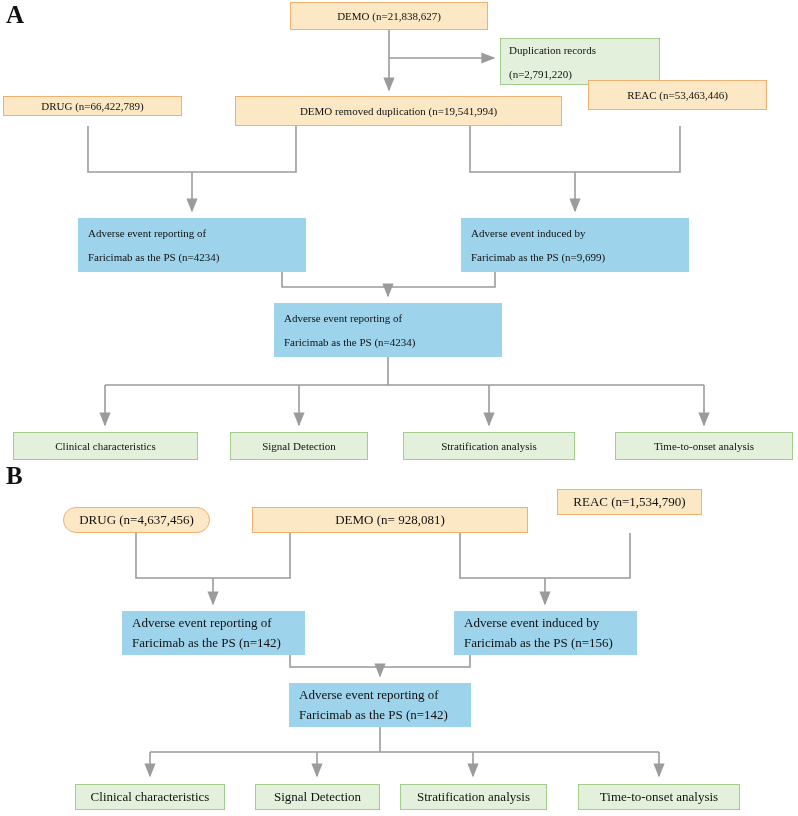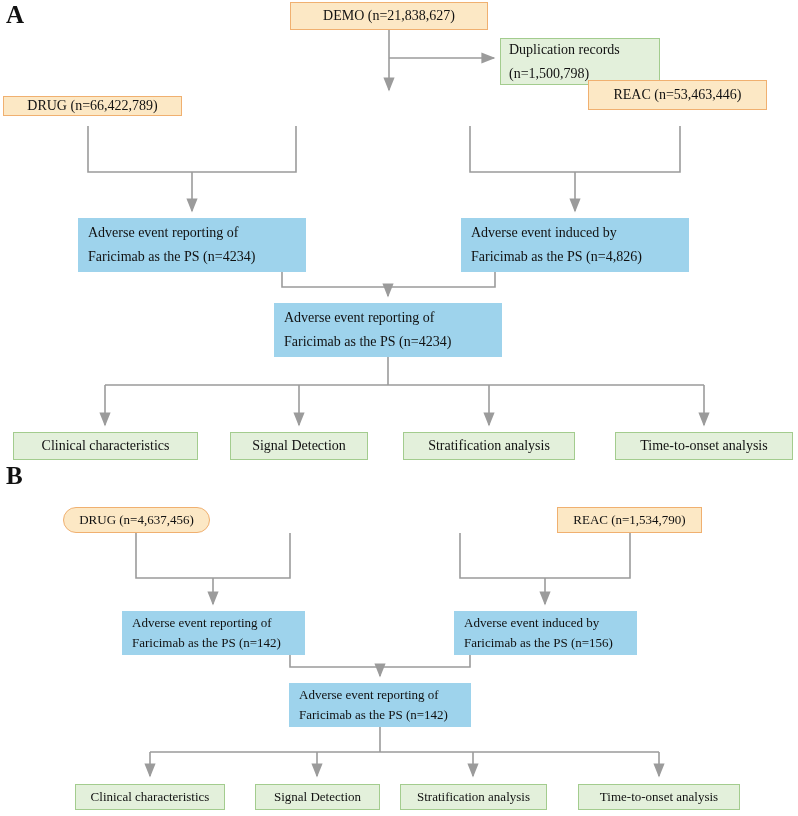--- a/index.html
+++ b/index.html
@@ -20,21 +20,21 @@
     overflow:hidden;
   }
   svg.connectors{position:absolute; left:0; top:0; pointer-events:none;}
   svg.connectors path{stroke:var(--connector); stroke-width:1.6; fill:none;}
   svg.connectors marker path{fill:var(--connector); stroke:none;}
   .box{
     position:absolute; box-sizing:border-box;
     display:flex; align-items:center; justify-content:center;
     text-align:center; white-space:nowrap;
   }
-  .pa{font-size:14px;}
+  .pa{font-size:11px;}
   .pb{font-size:13px;}
   .orange{background:var(--orange-fill); border:1.5px solid var(--orange-border);}
   .green{background:var(--green-fill); border:1.3px solid var(--green-border);}
   .blue{background:var(--blue-fill); border:none;}
   .multi{
     flex-direction:column; align-items:flex-start; justify-content:center;
     text-align:center; padding-left:10px;
   }
   .pa.multi .line{line-height:24px;}
   .pb.multi .line{line-height:20px;}
@@ -81,49 +81,51 @@
     <path d="M473 752 V776" marker-end="url(#arw)"></path>
     <path d="M659 752 V776" marker-end="url(#arw)"></path>
   </svg>
 
   <div class="panel-label" style="left:6px; top:1px;">A</div>
 
   <div class="box orange pa" style="left:290px; top:2px; width:198px; height:28px;">DEMO (n=21,838,627)</div>
 
   <div class="box green pa multi" style="left:500px; top:38px; width:160px; height:47px; padding-left:8px;">
     <div class="line">Duplication records</div>
-    <div class="line">(n=1,500,798)</div>
+    <div class="line">(n=2,791,220)</div>
   </div>
 
   <div class="box orange pa" style="left:3px; top:96px; width:179px; height:20px;">DRUG (n=66,422,789)</div>
+  <div class="box orange pa" style="left:235px; top:96px; width:327px; height:30px;">DEMO removed duplication (n=19,541,994)</div>
   <div class="box orange pa" style="left:588px; top:80px; width:179px; height:30px;">REAC (n=53,463,446)</div>
 
   <div class="box blue pa multi" style="left:78px; top:218px; width:228px; height:54px;">
     <div class="line">Adverse event reporting of</div>
     <div class="line">Faricimab as the PS (n=4234)</div>
   </div>
   <div class="box blue pa multi" style="left:461px; top:218px; width:228px; height:54px;">
     <div class="line">Adverse event induced by</div>
-    <div class="line">Faricimab as the PS (n=4,826)</div>
+    <div class="line">Faricimab as the PS (n=9,699)</div>
   </div>
 
   <div class="box blue pa multi" style="left:274px; top:303px; width:228px; height:54px;">
     <div class="line">Adverse event reporting of</div>
     <div class="line">Faricimab as the PS (n=4234)</div>
   </div>
 
   <div class="box green pa" style="left:13px; top:432px; width:185px; height:28px;">Clinical characteristics</div>
   <div class="box green pa" style="left:230px; top:432px; width:138px; height:28px;">Signal Detection</div>
   <div class="box green pa" style="left:403px; top:432px; width:172px; height:28px;">Stratification analysis</div>
   <div class="box green pa" style="left:615px; top:432px; width:178px; height:28px;">Time-to-onset analysis</div>
 
   <div class="panel-label" style="left:6px; top:462px;">B</div>
 
   <div class="box orange pb" style="left:63px; top:507px; width:147px; height:26px;border-radius:13px;">DRUG (n=4,637,456)</div>
-  <div class="box orange pb" style="left:557px; top:507px; width:145px; height:26px;">REAC (n=1,534,790)</div>
+  <div class="box orange pb" style="left:252px; top:507px; width:276px; height:26px;">DEMO (n= 928,081)</div>
+  <div class="box orange pb" style="left:557px; top:489px; width:145px; height:26px;">REAC (n=1,534,790)</div>
 
   <div class="box blue pb multi" style="left:122px; top:611px; width:183px; height:44px;">
     <div class="line">Adverse event reporting of</div>
     <div class="line">Faricimab as the PS (n=142)</div>
   </div>
   <div class="box blue pb multi" style="left:454px; top:611px; width:183px; height:44px;">
     <div class="line">Adverse event induced by</div>
     <div class="line">Faricimab as the PS (n=156)</div>
   </div>
 

